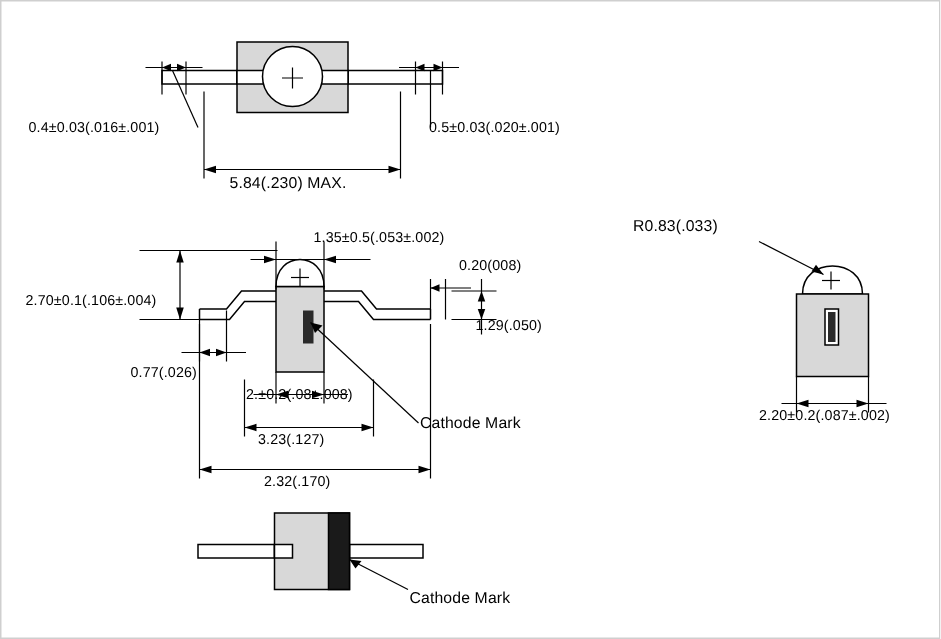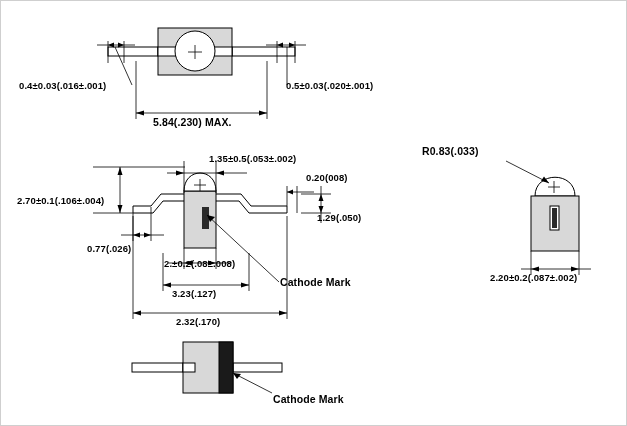--- a/index.html
+++ b/index.html
@@ -17,21 +17,20 @@
     border: 1px solid #cfcfcf;
     box-sizing: border-box;
   }
   .lbl {
     position: absolute;
     font-size: 9.5px;
     color: #000000;
     white-space: nowrap;
     line-height: 1;
     letter-spacing: 0.1px;
-    font-weight: bold;
   }
   .lbl.big {
     font-size: 10.5px;
   }
   svg.overlay {
     position: absolute;
     left: 0;
     top: 0;
     width: 627px;
     height: 426px;
@@ -241,17 +240,17 @@
   <div class="lbl" style="left:163px; top:258px;text-align:right;">2.±0.2(.08±.008)</div>
 
   <div class="lbl" style="left:171px; top:288px;">3.23(.127)</div>
 
   <div class="lbl" style="left:175px; top:316px;">2.32(.170)</div>
 
   <div class="lbl big" style="left:279px; top:276px;">Cathode Mark</div>
 
   <div class="lbl big" style="left:421px; top:145px;">R0.83(.033)</div>
 
-  <div class="lbl" style="left:489px; top:272px;text-align:right;">2.20±0.2(.087±.002)</div>
+  <div class="lbl" style="left:505px; top:272px;text-align:right;">2.20±0.2(.087±.002)</div>
 
   <div class="lbl big" style="left:272px; top:393px;">Cathode Mark</div>
 
 </div>
 
 </body></html>

